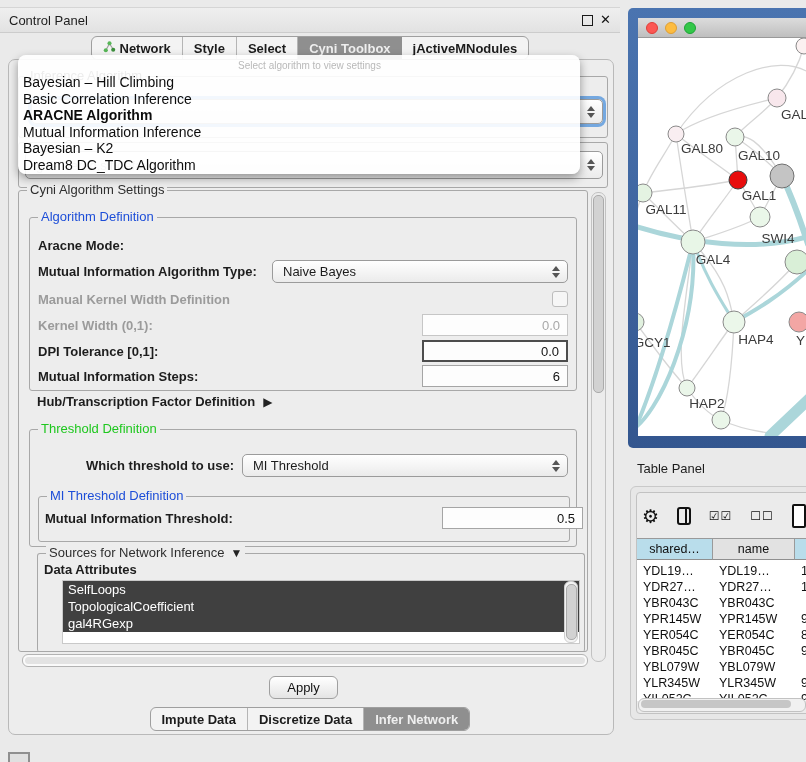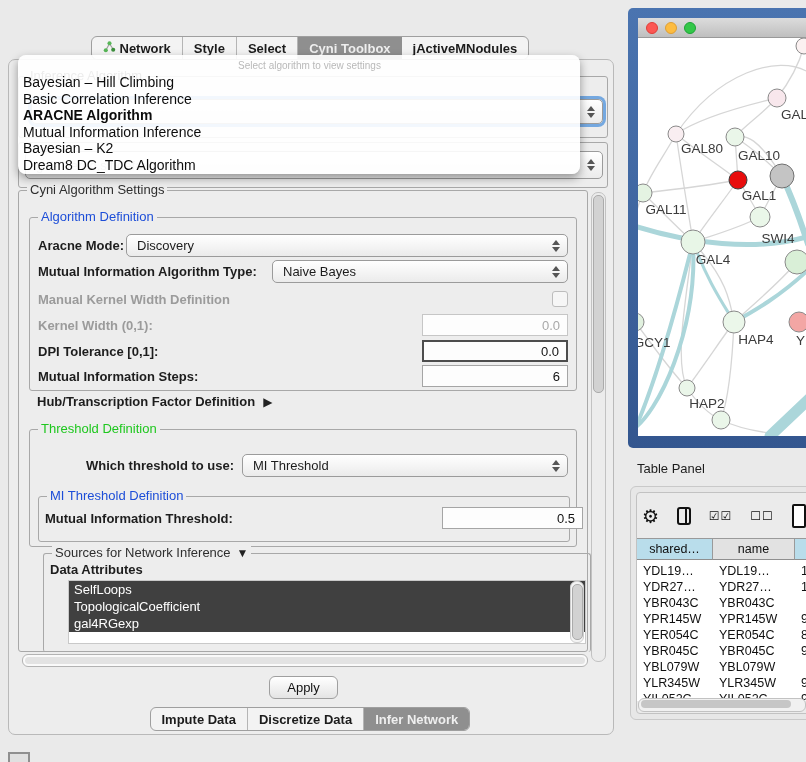--- a/index.html
+++ b/index.html
@@ -84,20 +84,27 @@
   .grid-c{padding-left:6px;box-sizing:border-box;white-space:nowrap;overflow:hidden;}
   .hscroll{background:#f1f1f1;border:1px solid #c2c2c2;border-radius:6px;}
   .hthumb{position:absolute;top:1px;height:8px;background:#c6c6c6;border-radius:4px;}
   .mini-cut{left:8px;top:752px;width:18px;height:12px;background:#e0e0e0;border:2px solid #8f8f8f;}
 </style>
 </head>
 <body>
 
 <div class="stage">
 
+  <div class="abs cp-titlebar">
+    <span class="cp-title">Control Panel</span>
+    <span class="winbtns">
+      <span class="float-icon"></span>
+      <span class="close-icon">✕</span>
+    </span>
+  </div>
 
   <div class="abs cp-body"></div>
 
   <div class="abs tabbar" style="left: 90.5px;">
       <div class="tab">
         <span><svg class="net-icon" viewBox="0 0 14 14">
             <line x1="3" y1="11" x2="7" y2="4" stroke="#9a9a9a" stroke-width="1.2"></line>
             <line x1="7" y1="4" x2="11" y2="10" stroke="#9a9a9a" stroke-width="1.2"></line>
             <circle cx="3" cy="11" r="2.2" fill="#57b657"></circle>
             <circle cx="7" cy="3.5" r="2.2" fill="#57b657"></circle>
@@ -150,27 +157,20 @@
       </div>
   </div>
 
   <div class="abs group" style="left:18px;top:190px;width:568px;height:460px;">
     <span class="group-title">Cyni Algorithm Settings</span>
 
     <div class="abs group" style="left:10px;top:26px;width:546px;height:172px;">
       <span class="group-title t-blue">Algorithm Definition</span>
 
       <span class="abs lbl" style="left:8px;top:20px;">Aracne Mode:</span>
-      <div class="abs combo" style="left:96px;top:16px;width:442px;height:23px;">
-        <span>Discovery</span>
-        <span class="spinner">
-            <i class="up"></i>
-            <i class="dn"></i>
-          </span>
-      </div>
 
       <span class="abs lbl" style="left:8px;top:46px;">Mutual Information Algorithm Type:</span>
       <div class="abs combo" style="left:242px;top:42px;width:296px;height:23px;">
         <span>Naive Bayes</span>
         <span class="spinner">
             <i class="up"></i>
             <i class="dn"></i>
           </span>
       </div>
 
@@ -212,21 +212,21 @@
 
       <div class="abs group" style="left:8px;top:66px;width:530px;height:44px;">
         <span class="group-title t-blue">MI Threshold Definition</span>
         <span class="abs lbl" style="left:6px;top:14px;">Mutual Information Threshold:</span>
         <div class="abs tfield" style="left:403px;top:10px;width:141px;height:22px;">
           <span>0.5</span>
         </div>
       </div>
     </div>
 
-    <div class="abs group" style="left:24px;top:362px;width:546px;height:98px;border-bottom:none;text-decoration:underline;">
+    <div class="abs group" style="left:18px;top:362px;width:546px;height:98px;border-bottom:none;text-decoration:underline;">
       <span class="group-title" style="display:flex;align-items:center;gap:6px;">
         <span>Sources for Network Inference</span>
         <span class="tri">▼</span>
       </span>
       <span class="abs lbl" style="left:6px;top:8px;">Data Attributes</span>
       <div class="abs attr-list" style="left:24px;top:26px;width:516px;height:62px;">
           <div class="attr-item">SelfLoops</div>
           <div class="attr-item">TopologicalCoefficient</div>
           <div class="attr-item">gal4RGexp</div>
         </div>

